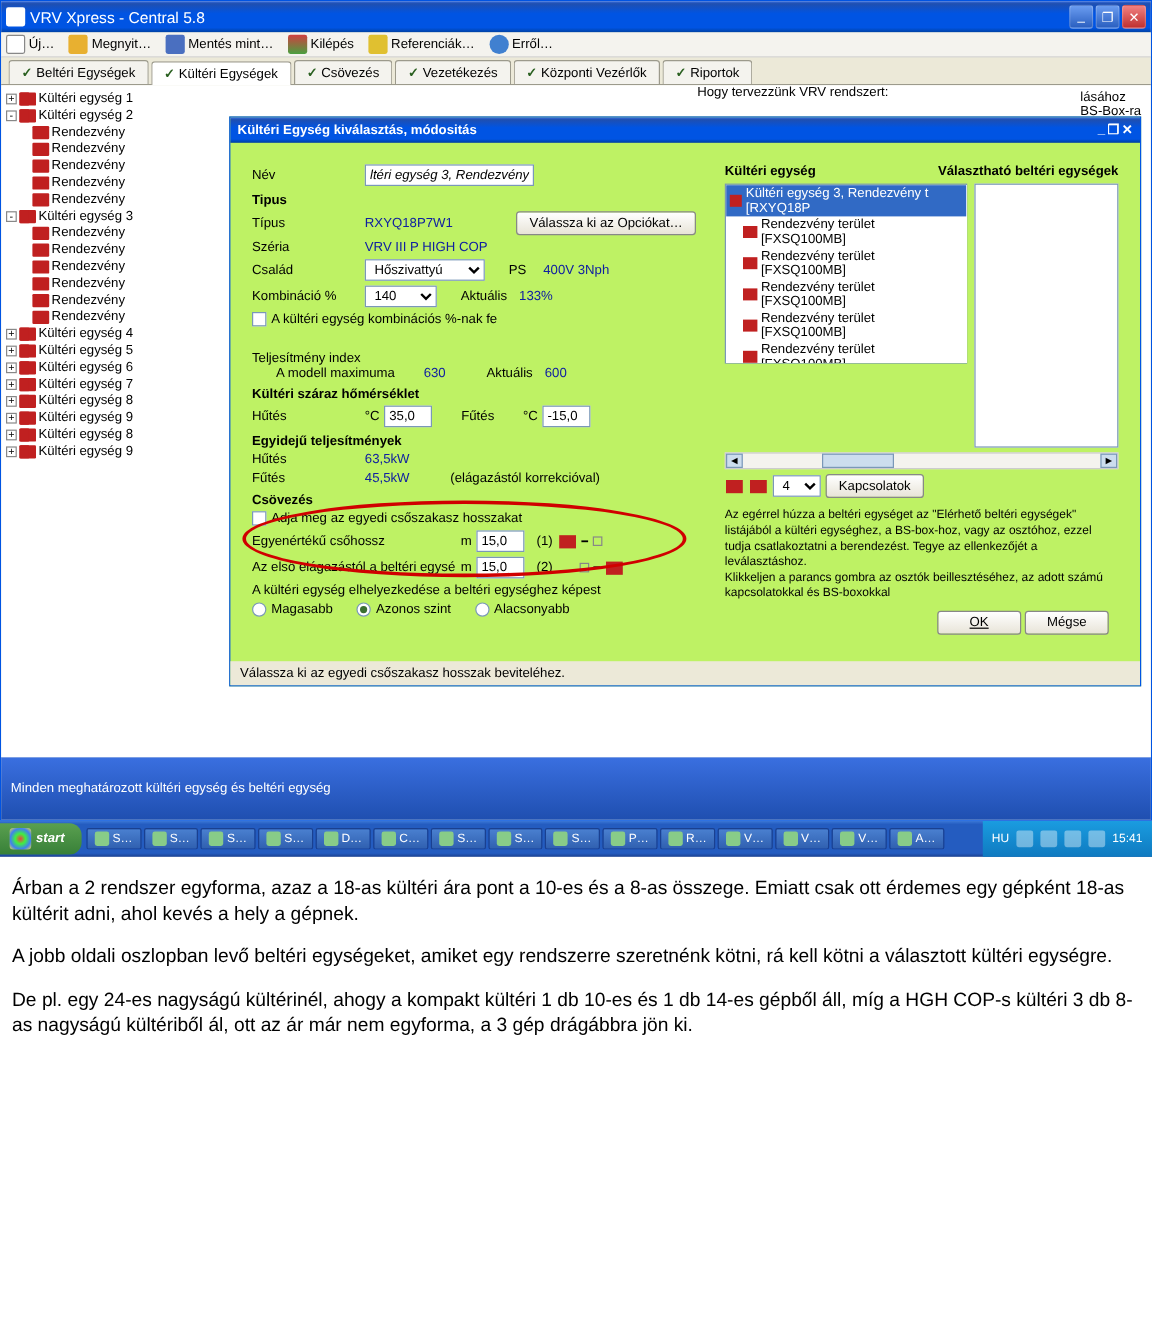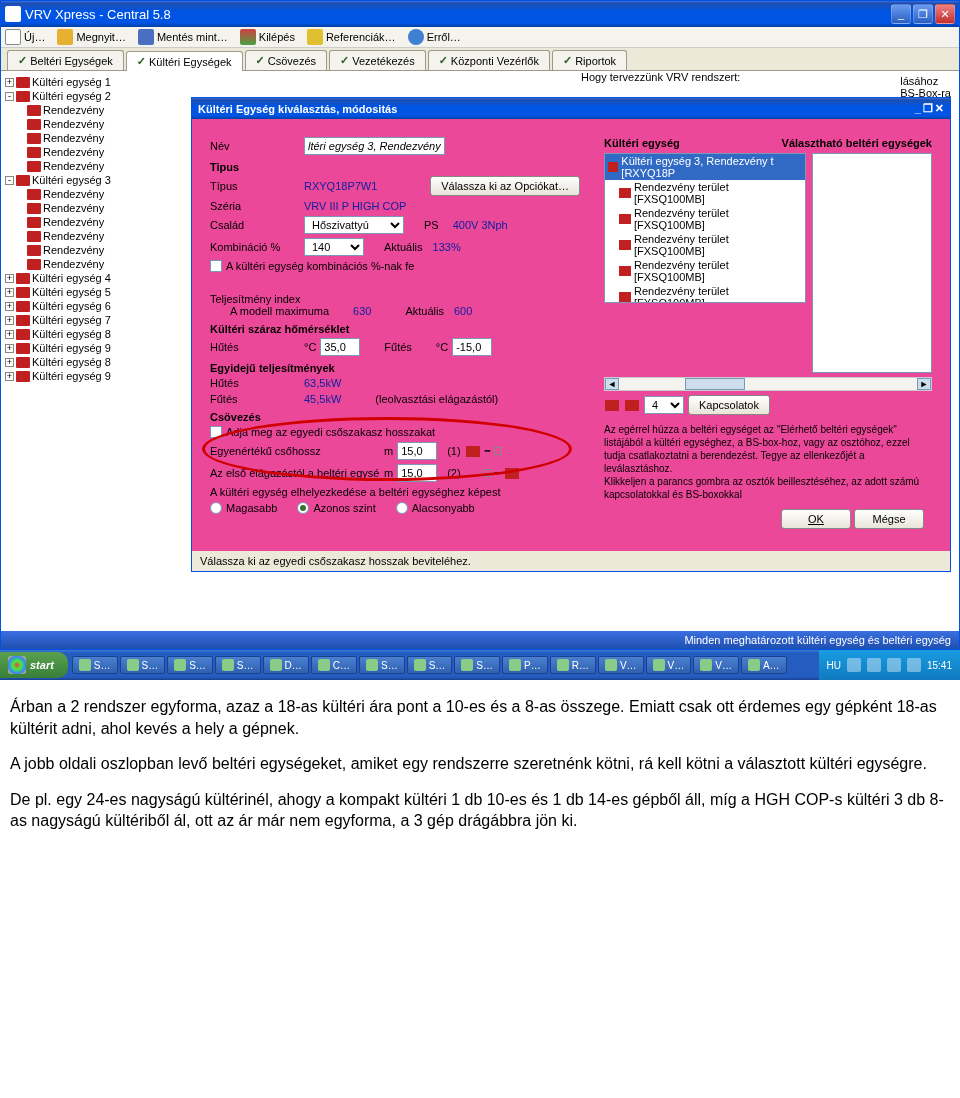--- a/index.html
+++ b/index.html
@@ -30,24 +30,24 @@
 
   .workspace { background:#fff; height:560px; position:relative; font-size:11px;}
   .tree { padding:4px; }
   .tree-row { display:flex; align-items:center; gap:2px; padding:1px 0;}
   .tree-pm { width:9px;height:9px;border:1px solid #888;font-size:9px;line-height:7px;text-align:center;background:#fff;}
   .tree-ico { width:14px;height:11px;background:#c02020;display:inline-block;border-radius:1px;}
   .tree-ico.dbl::after{content:"";width:7px;height:11px;background:#c02020;display:inline-block;margin-left:1px;}
   .info-top { position:absolute; top:0; left:580px; font-size:11px;}
   .info-right { position:absolute; top:4px; right:8px; font-size:11px; color:#000;}
 
-  .status { background: linear-gradient(#3a6fe0,#1f4fb0); color:#fff; font-size:11px; padding:3px 8px;text-align:right;}
-
-  
-  .dialog { position:absolute; top:96px; left:190px; width:760px; background:#ec4899; border:1px solid #0054e3; font-size:11px; z-index:10;}
+  .status { background: linear-gradient(#3a6fe0,#1f4fb0); color:#fff; font-size:11px; padding:20px 8px;text-align:left;}
+
+  
+  .dialog { position:absolute; top:96px; left:190px; width:760px; background:#bef264; border:1px solid #0054e3; font-size:11px; z-index:10;}
   .dlg-title { background: linear-gradient(#3a6fe0,#1f4fb0 8%,#0054e3 40%,#0054e3 85%,#0040a0); color:#fff; padding:4px 6px; font-weight:bold; display:flex; align-items:center;}
   .dlg-title .buttons { margin-left:auto;display:flex;gap:2px;}
   .dlg-body { padding:18px; display:flex; gap:24px;}
   .dlg-left { width:370px;}
   .dlg-right { flex:1;}
   .row { display:flex; align-items:center; margin-bottom:4px; gap:4px;}
   .row label, .row .lbl { width:90px;}
   .val { color:#1020a0;}
   .inp { border:1px solid #7a98b8; background:#fff; padding:1px 3px; height:18px; font-size:11px;}
   .inp.wide{width:141px;font-style:italic;}
@@ -328,21 +328,21 @@
           </div>
 
         <div class="sect">Egyidejű teljesítmények</div>
         <div class="row">
             <span class="lbl">Hűtés</span>
             <span class="val">63,5kW</span>
           </div>
         <div class="row">
             <span class="lbl">Fűtés</span>
             <span class="val">45,5kW</span>
-            <span style="margin-left:30px;">(leolvasztási elágazástól)</span>
+            <span style="margin-left:30px;">(elágazástól korrekcióval)</span>
           </div>
 
         <div class="sect">Csövezés</div>
         <div class="row">
             <span class="chk"></span>
             <span>Adja meg az egyedi csőszakasz hosszakat</span>
           </div>
         <div class="row">
             <span style="width:170px;">Egyenértékű csőhossz</span>
             <span>m</span>

